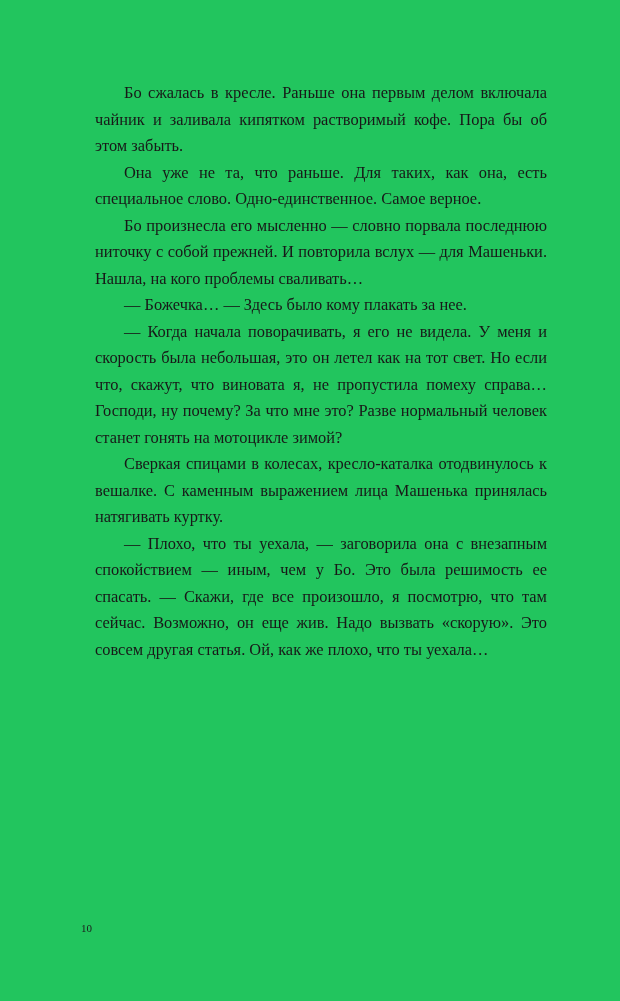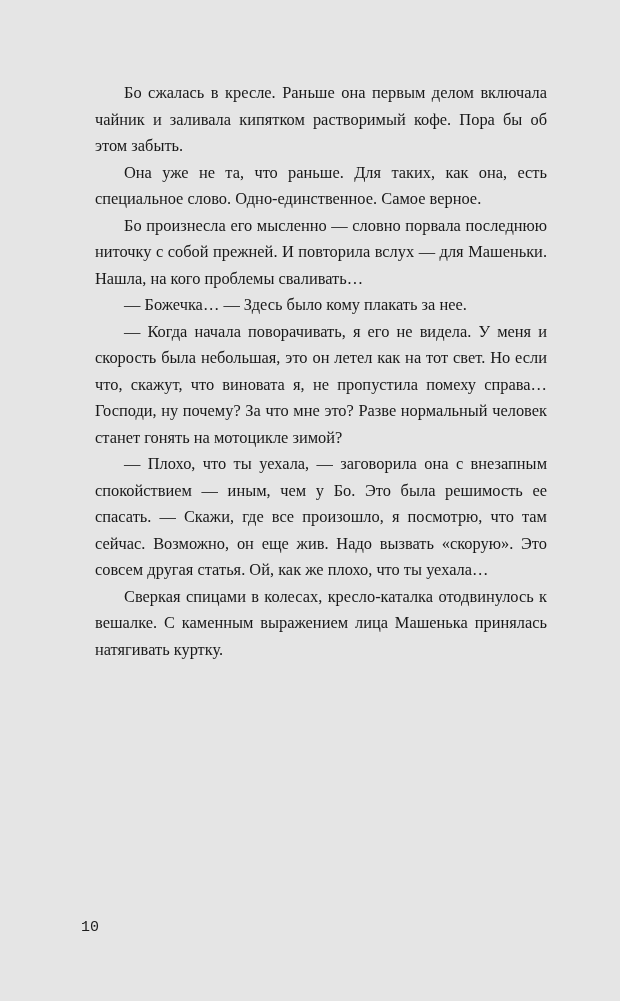--- a/index.html
+++ b/index.html
@@ -13,53 +13,53 @@
     font-family: "Liberation Serif", serif;
     color: #1a1a1a;
     overflow: hidden;
   }
   .page {
     position: relative;
     width: 620px;
     height: 1001px;
     box-sizing: border-box;
     padding: 80px 75px 8px 95px;
-    background: #e5e5e5;
+    background: #22c55e;
   }
   .text-block {
     width: 452px;
     font-size: 16.4px;
     line-height: 26.5px;
     text-align: justify;
     text-justify: inter-word;
     color: #181818;
     -webkit-hyphens: none;
     hyphens: none;
   }
   .para {
     margin: 0;
     text-indent: 29px;
   }
   .folio {
     position: absolute;
     left: 81px;
     bottom: 64px;
-    font-size: 15px;
+    font-size: 11px;
     line-height: 18px;
     color: #1c1c1c;
-    font-family: Liberation Mono, monospace;
+    font-family: Liberation Serif, serif;
   }
 </style>
 </head>
 <body>
 
 <div class="page">
   <div class="text-block">
     <p class="para">Бо сжалась в кресле. Раньше она первым делом включала чайник и заливала кипятком растворимый кофе. Пора бы об этом забыть.</p>
     <p class="para">Она уже не та, что раньше. Для таких, как она, есть специальное слово. Одно-единственное. Самое верное.</p>
     <p class="para">Бо произнесла его мысленно — словно порвала последнюю ниточку с собой прежней. И повторила вслух — для Машеньки. Нашла, на кого проблемы сваливать…</p>
     <p class="para">— Божечка… — Здесь было кому плакать за нее.</p>
     <p class="para">— Когда начала поворачивать, я его не видела. У меня и скорость была небольшая, это он летел как на тот свет. Но если что, скажут, что виновата я, не пропустила помеху справа… Господи, ну почему? За что мне это? Разве нормальный человек станет гонять на мотоцикле зимой?</p>
+    <p class="para">Сверкая спицами в колесах, кресло-каталка отодвинулось к вешалке. С каменным выражением лица Машенька принялась натягивать куртку.</p>
     <p class="para">— Плохо, что ты уехала, — заговорила она с внезапным спокойствием — иным, чем у Бо. Это была решимость ее спасать. — Скажи, где все произошло, я посмотрю, что там сейчас. Возможно, он еще жив. Надо вызвать «скорую». Это совсем другая статья. Ой, как же плохо, что ты уехала…</p>
-    <p class="para">Сверкая спицами в колесах, кресло-каталка отодвинулось к вешалке. С каменным выражением лица Машенька принялась натягивать куртку.</p>
   </div>
   <div class="folio">10</div>
 </div>
 
 </body></html>

